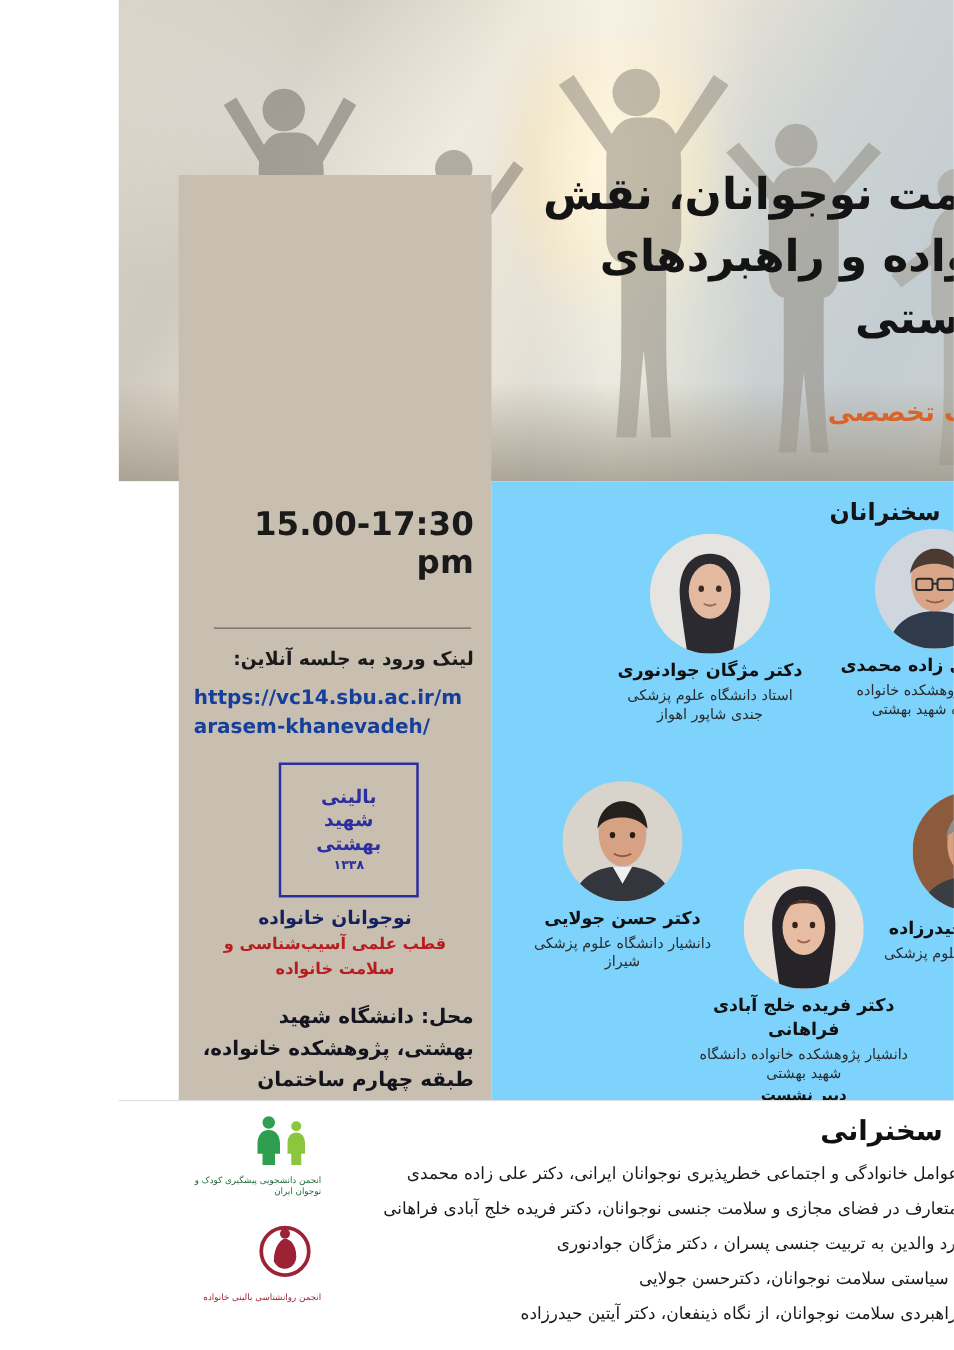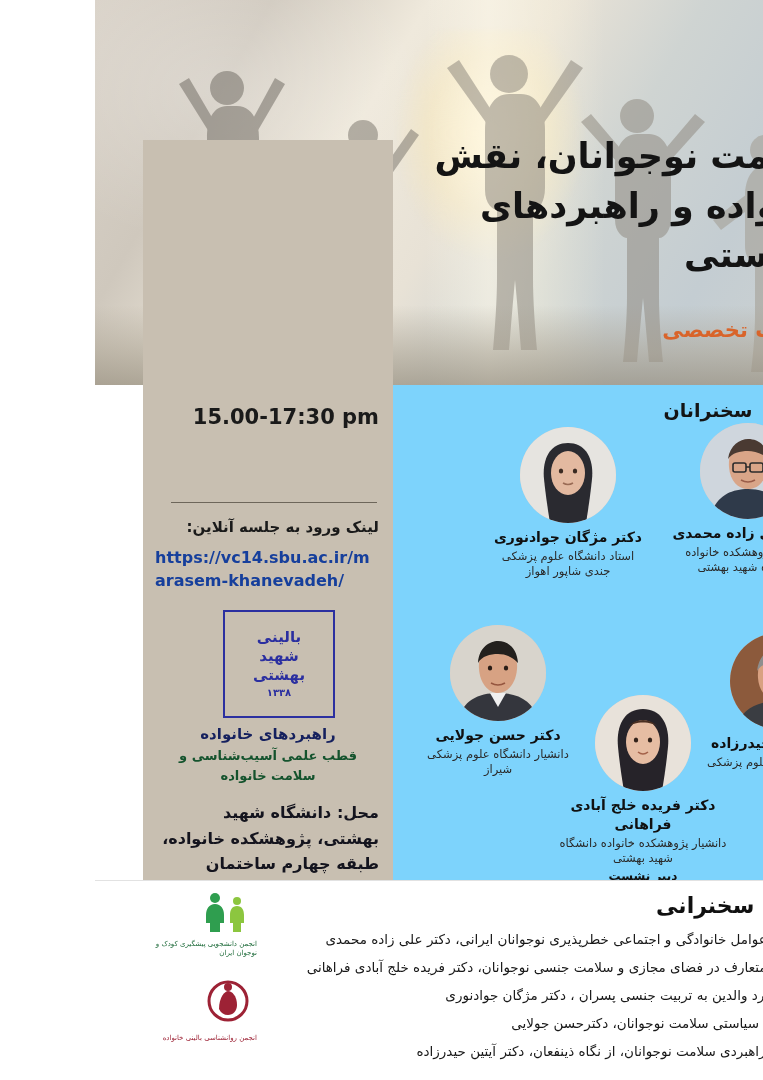--- a/index.html
+++ b/index.html
@@ -75,21 +75,21 @@
   .sub-title {
     position: absolute; right: 30px; top: 318px; width: 410px;
     text-align: right; direction: rtl;
     color: #d9642a; font-size: 21px; font-weight: bold;
   }
 
   
   .time {
     position: absolute; right: 14px; top: 265px; width: 222px;
     text-align: right; direction: ltr;
-    color: #1a1a1a; font-size: 21px; font-weight: bold;
+    color: #1a1a1a; font-size: 26px; font-weight: bold;
   }
   .date {
     position: absolute; right: 14px; top: 298px; width: 222px;
     text-align: right; direction: rtl;
     color: #1a1a1a; font-size: 17px; font-weight: bold; line-height: 1.6;
   }
   .hr-line {
     position: absolute; right: 16px; top: 362px; width: 206px; height: 1px;
     background: #6d665a;
   }
@@ -119,21 +119,21 @@
   .uni-logo .year-small { font-size: 10px; margin-top: 3px; }
 
   .inst-1 {
     position: absolute; right: 14px; top: 585px; width: 222px;
     text-align: center; direction: rtl;
     color: #15205e; font-size: 15px; font-weight: bold;
   }
   .inst-2 {
     position: absolute; right: 14px; top: 606px; width: 222px;
     text-align: center; direction: rtl;
-    color: #14532d; font-size: 13px; font-weight: bold; line-height: 1.55;
+    color: #b91c1c; font-size: 13px; font-weight: bold; line-height: 1.55;
   }
   .venue {
     position: absolute; right: 14px; top: 660px; width: 222px;
     text-align: right; direction: rtl;
     color: #14141e; font-size: 16px; font-weight: bold; line-height: 1.6;
   }
 
   
   .speakers-area {
     position: absolute; left: 298px; top: 385px; width: 465px; height: 495px;
@@ -268,21 +268,21 @@
 
     <div class="uni-logo">
       <div class="glyphs">
         <span>بالینی</span>
         <span>شهید</span>
         <span>بهشتی</span>
         <span class="year-small">۱۳۳۸</span>
       </div>
     </div>
 
-    <div class="inst-1">راهبردهای خانواده</div>
+    <div class="inst-1">نوجوانان خانواده</div>
     <div class="inst-2">قطب علمی آسیب‌شناسی و سلامت خانواده</div>
     <div class="venue">محل: دانشگاه شهید بهشتی، پژوهشکده خانواده، طبقه چهارم ساختمان شهدای دانشگاه، سالن جلسات</div>
   </div>
 
   <div class="speakers-area">
     <div class="speakers-heading">سخنرانان</div>
 
     <div class="speaker" style="left:100px; top:42px; width:150px;">
       <div class="photo">
         <svg width="96" height="96" viewBox="0 0 96 96">

